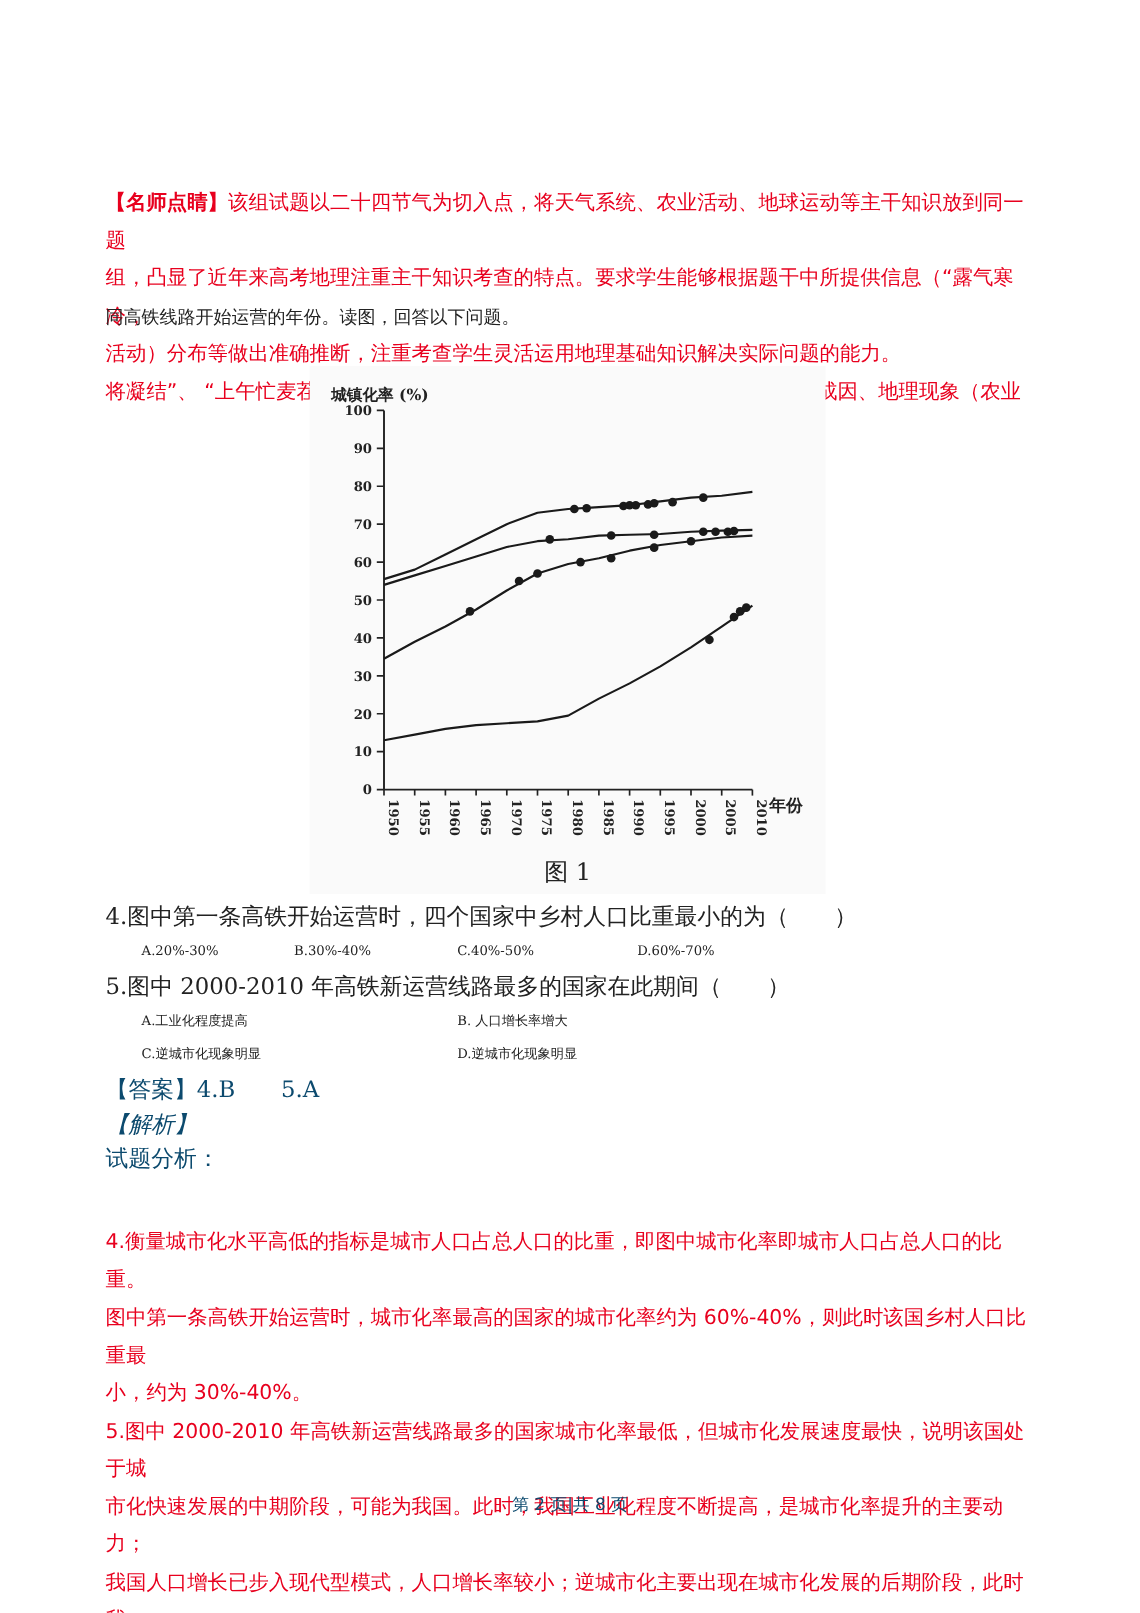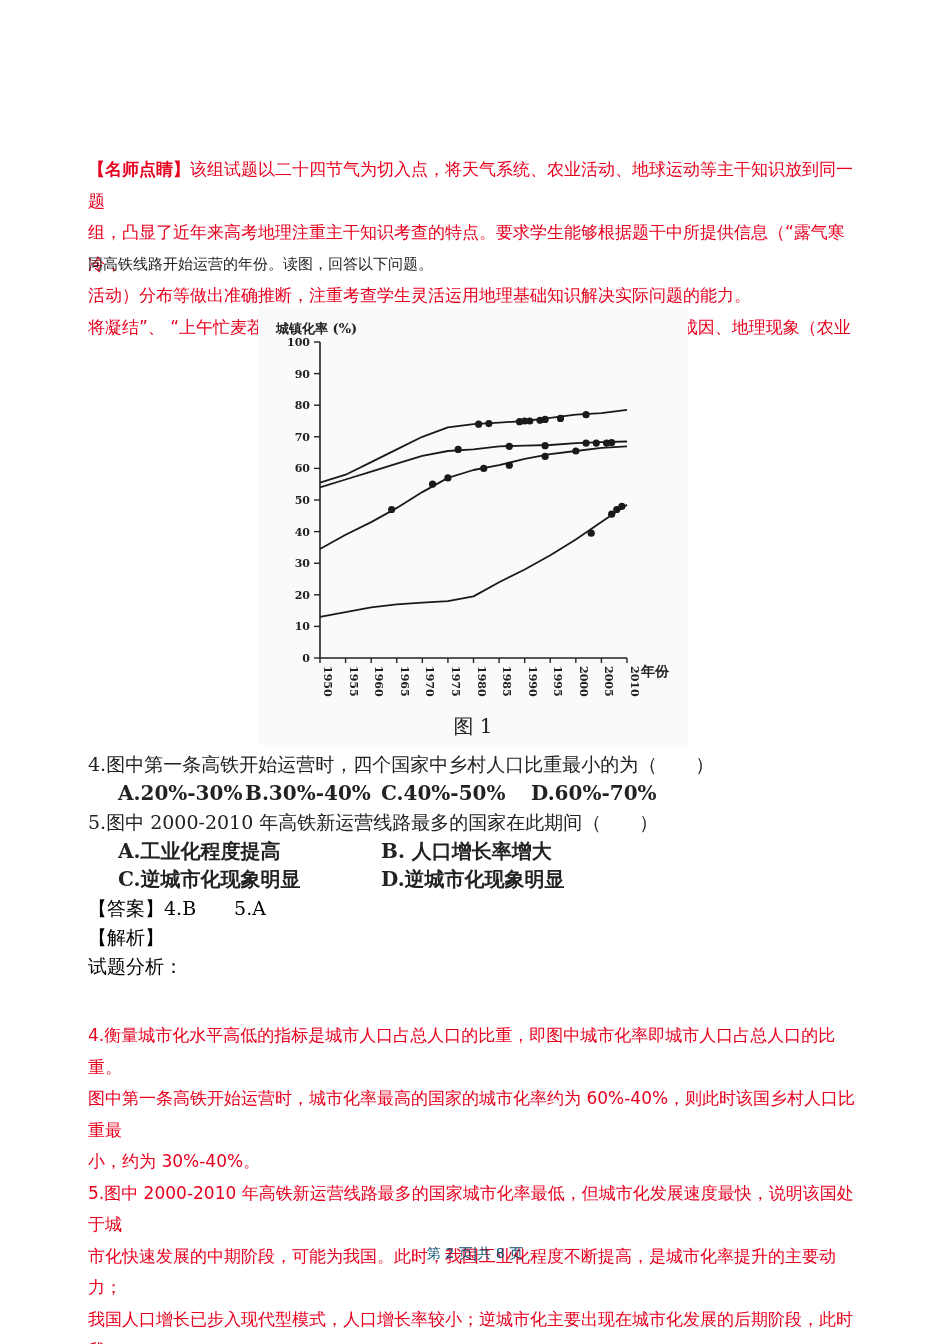--- a/index.html
+++ b/index.html
@@ -1,26 +1,26 @@
 <!DOCTYPE html>
 <html><head>
   <meta charset="utf-8">
   <style>
     html, body { margin: 0; padding: 0; background: #ffffff; }
     body { width: 950px; height: 1344px; position: relative; overflow: hidden;
       font-family: "DejaVu Serif", "Liberation Serif", serif; color: #222; }
     .page { position: absolute; left: 0; top: 0; width: 950px; height: 1344px; }
-    .red { color: #000000; }
+    .red { color: #0c4a6e; }
     .red-sans { color: #e8001e; font-family: "DejaVu Sans", "Liberation Sans", sans-serif; margin-top: 38px; }
     .para { position: absolute; left: 88px; width: 780px; font-size: 17px; line-height: 31.5px; }
     .para p { margin: 0; }
     .intro { position: absolute; left: 88px; width: 780px; font-size: 15px; line-height: 31px; text-indent: 30px; }
     .chart-wrap { position: absolute; left: 258px; top: 305px; width: 430px; height: 440px; background: #fafafa; }
     .q { position: absolute; left: 88px; font-size: 19px; line-height: 28px; }
-    .opt { position: absolute; font-size: 20px; line-height: 28px; font-weight: bold; }
+    .opt { position: absolute; font-size: 11px; line-height: 28px; }
     .footer { position: absolute; top: 1245px; left: 0; width: 950px; text-align: center;
       font-size: 14px; font-family: "DejaVu Sans", "Liberation Sans", sans-serif; color: #0c4a6e; }
     svg text { font-family: "DejaVu Serif", "Liberation Serif", serif; }
   </style>
 </head>
 <body>
 
 <div class="page">
 
   <div class="para red-sans" style="top:116px;">
@@ -132,21 +132,21 @@
   <div class="q" style="top:808px;">5.图中 2000-2010 年高铁新运营线路最多的国家在此期间（　　）</div>
   <div class="opt" style="top:837px; left:118px;">A.工业化程度提高</div>
   <div class="opt" style="top:837px; left:381px;">B.  人口增长率增大</div>
   <div class="opt" style="top:865px; left:118px;">C.逆城市化现象明显</div>
   <div class="opt" style="top:865px; left:381px;">D.逆城市化现象明显</div>
 
   <div class="q red" style="top:894px; left:88px;">
     <span>【答案】</span><span>4.B　　5.A</span>
   </div>
 
-  <div class="q red" style="top:923px; left:88px;">【解析】</div>
+  <div class="q red" style="top:923px; left:88px;font-style:italic;">【解析】</div>
   <div class="q red" style="top:952px; left:88px;">试题分析：</div>
 
   <div class="para red-sans" style="top:982px; line-height:31.5px;">
     <p>4.衡量城市化水平高低的指标是城市人口占总人口的比重，即图中城市化率即城市人口占总人口的比重。</p>
     <p>图中第一条高铁开始运营时，城市化率最高的国家的城市化率约为 60%-40%，则此时该国乡村人口比重最</p>
     <p>小，约为 30%-40%。</p>
     <p>5.图中 2000-2010 年高铁新运营线路最多的国家城市化率最低，但城市化发展速度最快，说明该国处于城</p>
     <p>市化快速发展的中期阶段，可能为我国。此时，我国工业化程度不断提高，是城市化率提升的主要动力；</p>
     <p>我国人口增长已步入现代型模式，人口增长率较小；逆城市化主要出现在城市化发展的后期阶段，此时我</p>
     <p style="font-family:'DejaVu Serif','Liberation Serif',serif; font-size:15px;">国尚未出现明显的逆城市化现象；和其他三国相比，我国经济发展水平较低，但发展速度较快。</p>

